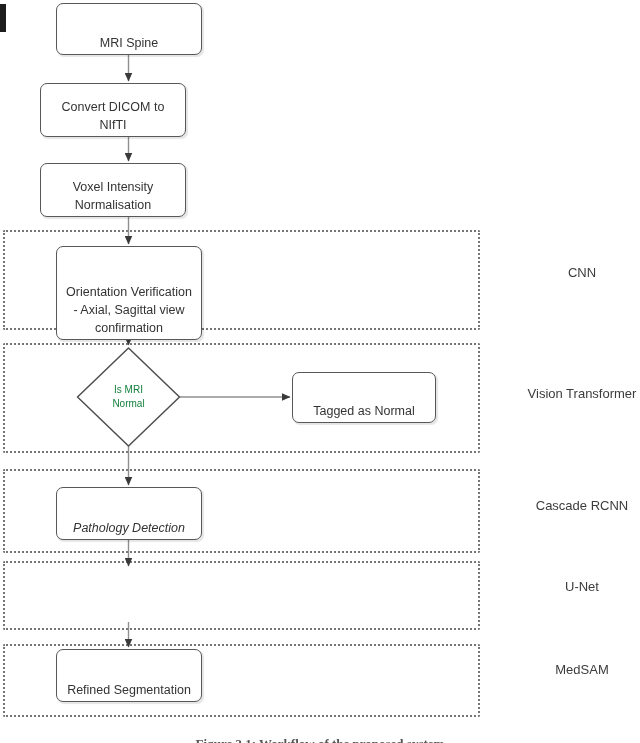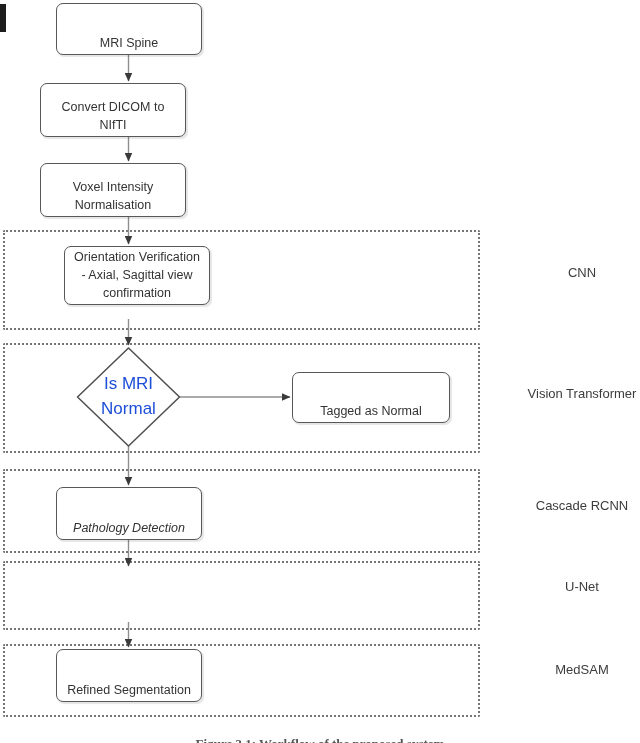--- a/index.html
+++ b/index.html
@@ -22,40 +22,40 @@
     display:flex;align-items:flex-end;justify-content:center;text-align:center;
     box-sizing:border-box;padding:2px 4px;
     box-shadow:1.5px 1.5px 1px rgba(0,0,0,0.10);
   }
   .node-label{
     font-size:12.5px;line-height:1.45;color:#333333;white-space:pre-line;
   }
   .decision-label{
     position:absolute;left:86px;top:372px;width:85px;height:50px;
     display:flex;align-items:center;justify-content:center;text-align:center;
-    font-size:17px;line-height:1.45;color:#1d4ed8;white-space:pre-line;
+    font-size:10px;line-height:1.45;color:#15803d;white-space:pre-line;
   }
   .stage-label{
     position:absolute;left:492px;width:180px;text-align:center;
     font-size:13px;color:#3c3c3c;
   }
   .caption{
     position:absolute;left:0;top:736px;width:640px;height:7px;overflow:hidden;
     text-align:center;font-family:"Liberation Serif","DejaVu Serif",serif;
     font-weight:600;font-size:13px;color:#555555;
   }
   
   .n-mri{left:56px;top:3px;width:146px;height:52px;}
   .n-convert{left:40px;top:83px;width:146px;height:54px;}
   .n-voxel{left:40px;top:163px;width:146px;height:54px;}
-  .n-orient{left:56px;top:246px;width:146px;height:59px;margin-left:8px;}
+  .n-orient{left:56px;top:246px;width:146px;height:94px;}
   .n-path{left:56px;top:487px;width:146px;height:53px;font-style:italic;}
   .n-init{left:56px;top:568px;width:146px;height:54px;}
   .n-refined{left:56px;top:649px;width:146px;height:53px;}
-  .n-tagged{left:292px;top:372px;width:158px;height:51px;}
+  .n-tagged{left:292px;top:372px;width:144px;height:51px;}
   .s-cnn{top:230px;height:100px;}
   .s-vit{top:343px;height:110px;}
   .s-cascade{top:469px;height:84px;}
   .s-unet{top:561px;height:69px;}
   .s-medsam{top:644px;height:73px;}
   .sl-cnn{top:265px;}
   .sl-vit{top:386px;}
   .sl-cascade{top:498px;}
   .sl-unet{top:579px;}
   .sl-medsam{top:662px;}

